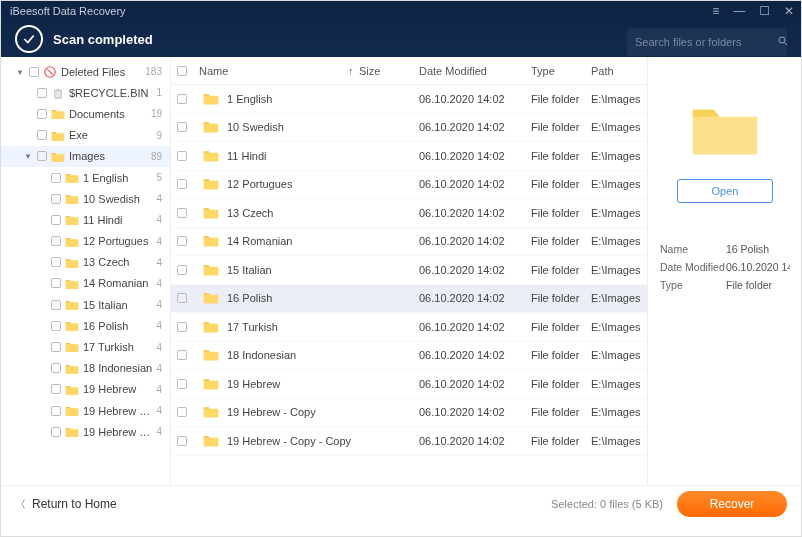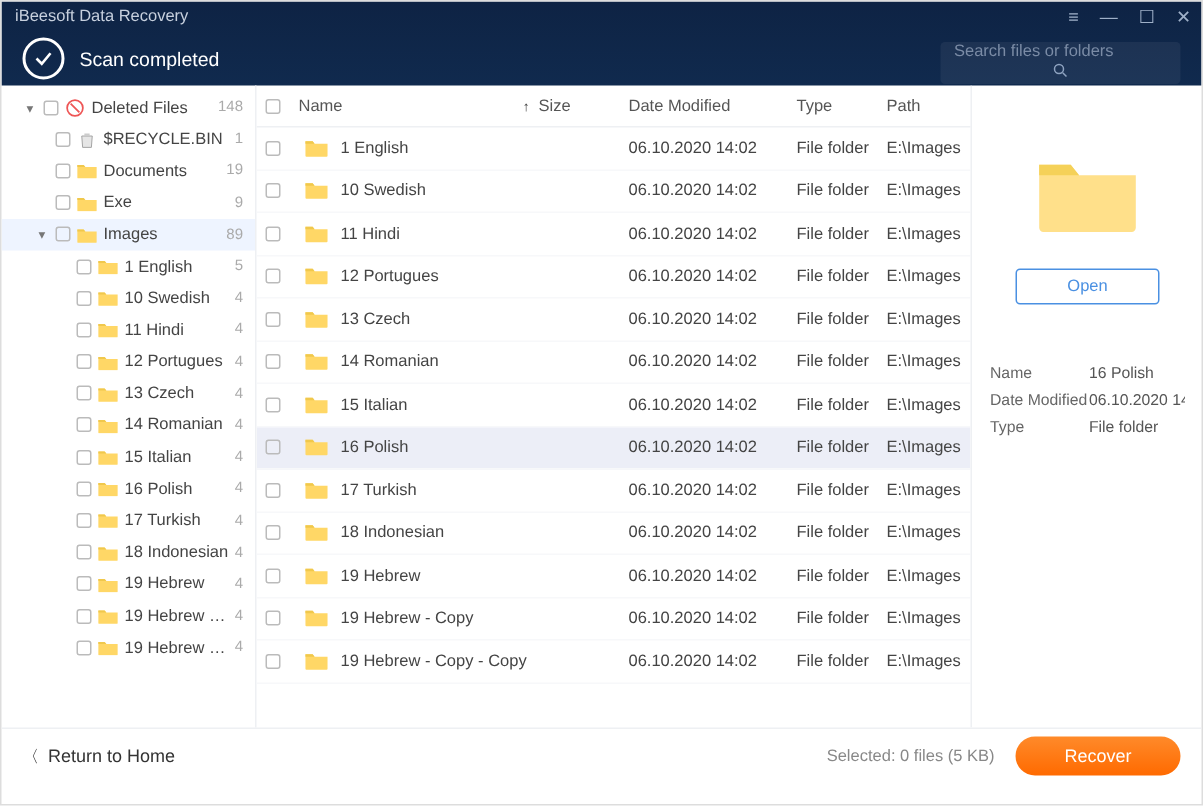--- a/index.html
+++ b/index.html
@@ -7,23 +7,23 @@
 
 .header { height: 56px; background: linear-gradient(to bottom, #0e2344, #102a4e); color: #fff; display: flex; align-items: stretch; }
 .header-top { position: absolute; top: 0; left: 0; right: 0; height: 22px; display: flex; align-items: center; padding: 0 10px; }
 .app-title { font-size: 11px; color: #c7d0de; }
 .window-controls { position: absolute; top: 0; right: 8px; height: 22px; display: flex; gap: 14px; align-items: center; }
 .window-controls .ctrl { color: #9fb0c8; font-size: 12px; cursor: pointer; }
 .header-main { display: flex; align-items: center; padding: 20px 14px 0 14px; width: 100%; }
 .checkmark-circle { width: 28px; height: 28px; border: 2px solid #fff; border-radius: 50%; display: flex; align-items: center; justify-content: center; margin-right: 10px; }
 .checkmark-circle svg { width: 14px; height: 14px; }
 .scan-status { flex: 1; }
-.scan-status .t1 { font-size: 13px; font-weight: 400; color: #fff; }
+.scan-status .t1 { font-size: 13px; font-weight: 700; color: #fff; }
 .scan-status .t2 { font-size: 11px; color: #9fb0c8; margin-top: 1px; }
-.search-box { width: 160px; height: 28px; background: rgba(255,255,255,0.06); border-radius: 3px; display: flex; align-items: center; padding: 0 8px; margin-top: 6px; flex-direction: column; }
+.search-box { width: 160px; height: 28px; background: rgba(255,255,255,0.06); border-radius: 3px; display: flex; align-items: center; padding: 0 8px; margin-top: 6px; }
 .search-box input { flex: 1; background: transparent; border: none; outline: none; color: #fff; font-size: 11px; }
 .search-box input::placeholder { color: #7a8ba5; }
 .search-icon svg { width: 12px; height: 12px; }
 
 .body-row { display: flex; height: 428px; }
 .sidebar { width: 170px; border-right: 1px solid #eef0f3; overflow: hidden; padding-top: 4px; }
 .tree-row { display: flex; align-items: center; height: 21.2px; font-size: 11px; color: #444; padding-right: 8px; cursor: pointer; }
 .tree-row.selected { background: #eef4ff; }
 .tree-exp { width: 10px; text-align: center; color: #777; font-size: 9px; }
 .tree-chk { width: 10px; height: 10px; border: 1px solid #bbb; border-radius: 2px; margin: 0 4px; flex-shrink: 0; }
@@ -107,21 +107,21 @@
       <div class="tree-row tr-indent-1">
         <span class="tree-exp">▾</span>
         <span class="tree-chk"></span>
         <span class="tree-icon">
           <svg width="14" height="14" viewBox="0 0 24 24">
             <circle cx="12" cy="12" r="9" fill="#fff" stroke="#e55" stroke-width="2"></circle>
             <line x1="7" y1="7" x2="17" y2="17" stroke="#e55" stroke-width="2"></line>
           </svg>
         </span>
         <span class="tree-label">Deleted Files</span>
-        <span class="tree-count">148</span>
+        <span class="tree-count">183</span>
       </div>
       <div class="tree-row tr-indent-2">
         <span class="tree-exp"></span>
         <span class="tree-chk"></span>
         <span class="tree-icon">
           <svg width="14" height="14" viewBox="0 0 24 24">
             <path d="M6 8 h12 l-1 13 H7 Z" fill="#e6e6e6" stroke="#999"></path>
             <path d="M9 5 h6 v3 H9 Z" fill="#ccc"></path>
           </svg>
         </span>

